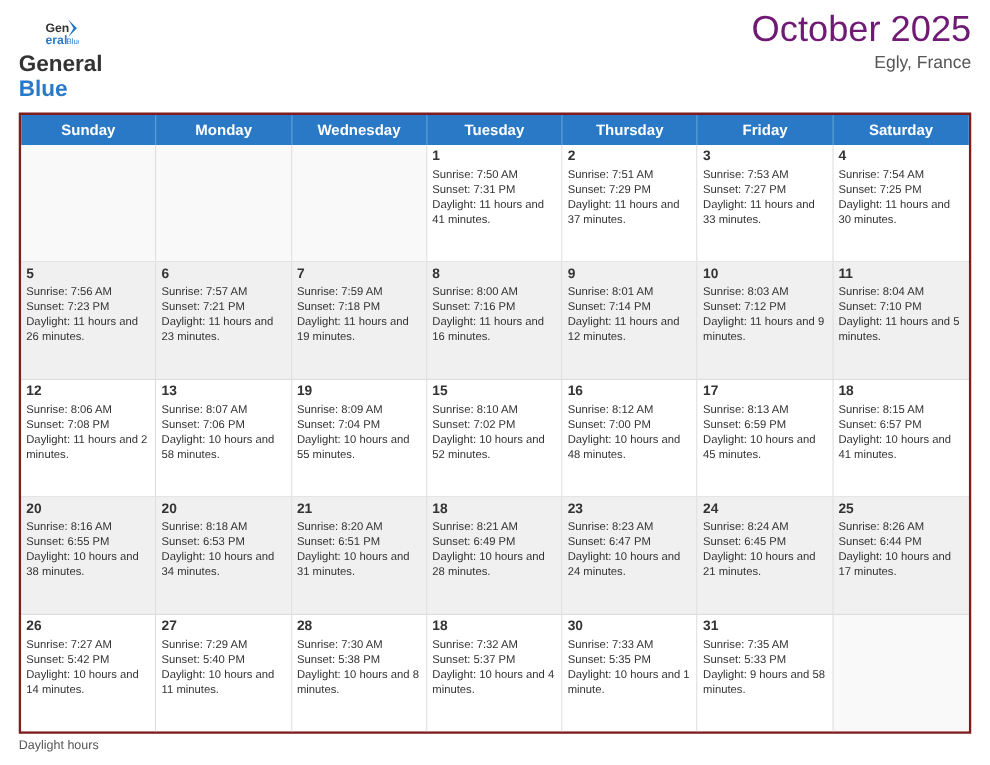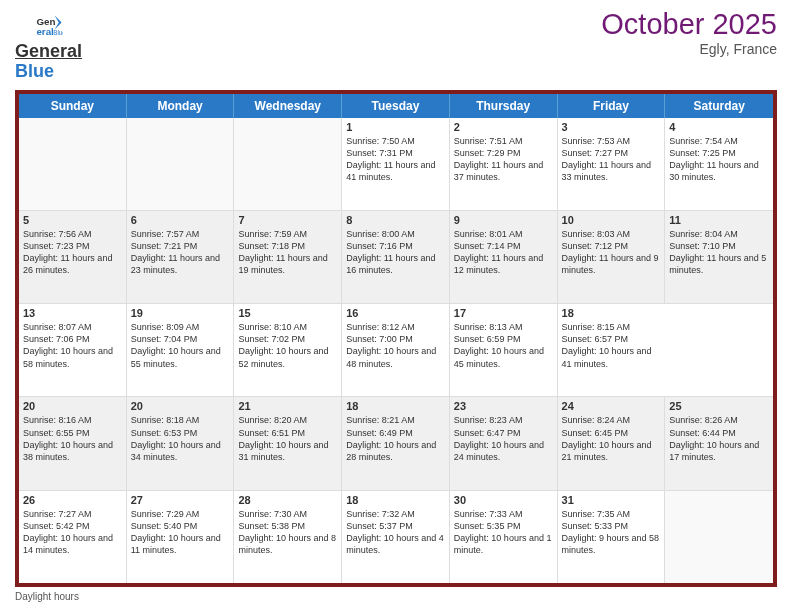--- a/index.html
+++ b/index.html
@@ -27,21 +27,21 @@
       display: flex;
       align-items: center;
       gap: 4px;
       flex-direction: column;
     }
     .logo-text {
       font-size: 18px;
       font-weight: bold;
       line-height: 1.1;
     }
-    .logo-text .general { color: #333; text-decoration: underline; }
+    .logo-text .general { color: #333; }
     .logo-text .blue { color: #2979c7; }
     .logo-icon {
       width: 28px;
       height: 28px;
     }
     .title-block {
       text-align: right;
     }
     .month-title {
       font-size: 29px;
@@ -51,21 +51,21 @@
     }
     .location {
       font-size: 14px;
       color: #555;
       margin-top: 2px;
     }
     .calendar {
       flex: 1;
       display: flex;
       flex-direction: column;
-      border: 4px solid #7f1d1d;
+      border: 2px solid #7f1d1d;
     }
     .cal-header {
       display: grid;
       grid-template-columns: repeat(7, 1fr);
       background: #2979c7;
     }
     .cal-header-cell {
       color: #fff;
       font-size: 12px;
       font-weight: bold;
@@ -196,20 +196,24 @@
             <span class="day-num">10</span>
             <div class="cell-info">Sunrise: 8:03 AM<br>Sunset: 7:12 PM<br>Daylight: 11 hours and 9 minutes.</div>
           </div>
           <div class="cal-cell shaded">
             <span class="day-num">11</span>
             <div class="cell-info">Sunrise: 8:04 AM<br>Sunset: 7:10 PM<br>Daylight: 11 hours and 5 minutes.</div>
           </div>
         </div>
         <div class="cal-row">
           <div class="cal-cell">
+            <span class="day-num">12</span>
+            <div class="cell-info">Sunrise: 8:06 AM<br>Sunset: 7:08 PM<br>Daylight: 11 hours and 2 minutes.</div>
+          </div>
+          <div class="cal-cell">
             <span class="day-num">13</span>
             <div class="cell-info">Sunrise: 8:07 AM<br>Sunset: 7:06 PM<br>Daylight: 10 hours and 58 minutes.</div>
           </div>
           <div class="cal-cell">
             <span class="day-num">19</span>
             <div class="cell-info">Sunrise: 8:09 AM<br>Sunset: 7:04 PM<br>Daylight: 10 hours and 55 minutes.</div>
           </div>
           <div class="cal-cell">
             <span class="day-num">15</span>
             <div class="cell-info">Sunrise: 8:10 AM<br>Sunset: 7:02 PM<br>Daylight: 10 hours and 52 minutes.</div>

